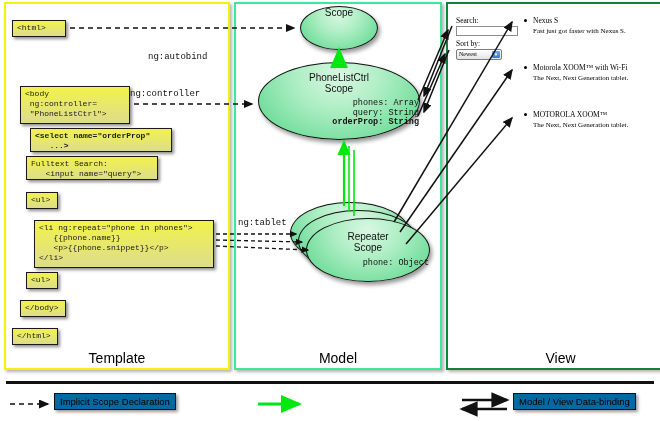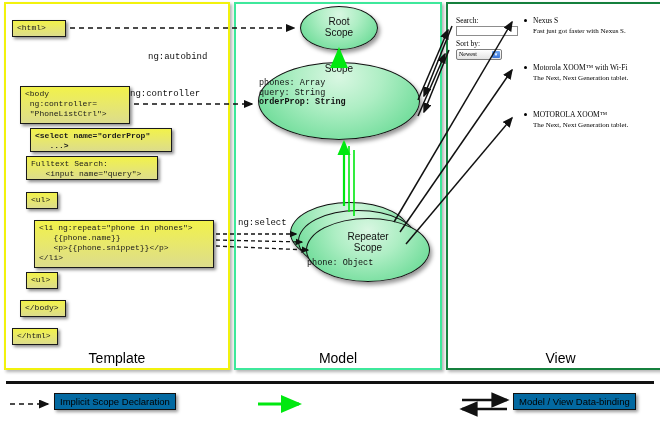--- a/index.html
+++ b/index.html
@@ -74,21 +74,21 @@
   }
   .scope .title {
     font-family: "Liberation Sans", sans-serif;
     font-size: 10px;
     line-height: 11px;
   }
   .scope .props {
     font-family: "Liberation Mono", monospace;
     font-size: 8.5px;
     line-height: 9.5px;
-    text-align: left;
+    text-align: right;
   }
   
   .conn-label {
     position: absolute;
     font-family: "Liberation Mono", monospace;
     font-size: 9px;
     color: #111;
     white-space: nowrap;
   }
   
@@ -216,46 +216,46 @@
    &lt;p&gt;{{phone.snippet}}&lt;/p&gt;
 &lt;/li&gt;</div>
 
   <div class="codebox" style="left:26px; top:272px; width:32px; height:17px;">&lt;ul&gt;</div>
 
   <div class="codebox" style="left:20px; top:300px; width:46px; height:17px;">&lt;/body&gt;</div>
 
   <div class="codebox" style="left:12px; top:328px; width:46px; height:17px;">&lt;/html&gt;</div>
 
   <div class="scope" style="left:300px; top:6px; width:78px; height:44px;">
-    <div class="title" style="padding-top:9px;">Root</div>
     <div class="title">Scope</div>
   </div>
 
   <div class="scope" style="left:258px; top:62px; width:162px; height:78px;">
+    <div class="title" style="padding-top:9px;">PhoneListCtrl</div>
     <div class="title">Scope</div>
     <div class="props" style="margin-top:5px;">
       <div>phones: Array</div>
       <div>query: String</div>
       <div style="font-weight:bold;">orderProp: String</div>
     </div>
   </div>
 
   <div class="scope" style="left:290px; top:202px; width:120px; height:62px;"></div>
   <div class="scope" style="left:298px; top:210px; width:120px; height:62px;"></div>
   <div class="scope" style="left:306px; top:218px; width:124px; height:64px;">
     <div class="title" style="padding-top:12px;">Repeater</div>
     <div class="title">Scope</div>
     <div class="props" style="margin-top:6px;">
       <div>phone: Object</div>
     </div>
   </div>
 
   <div class="conn-label" style="left:148px; top:12px;margin-top:40px;">ng:autobind</div>
   <div class="conn-label" style="left:130px; top:89px;">ng:controller</div>
-  <div class="conn-label" style="left:238px; top:218px;">ng:select</div>
+  <div class="conn-label" style="left:238px; top:218px;">ng:tablet</div>
 
   <div id="view-inner">
     <div class="view-label" style="left:8px; top:10px;">Search:</div>
     <div class="view-input" style="left:8px; top:20px; width:62px; height:10px;" title=""></div>
 
     <div class="view-label" style="left:8px; top:33px;">Sort by:</div>
     <div class="view-select" style="left:8px; top:43px; width:46px; height:11px;">
       <span>Newest</span>
       <span class="select-arrow">▾</span>
     </div>

